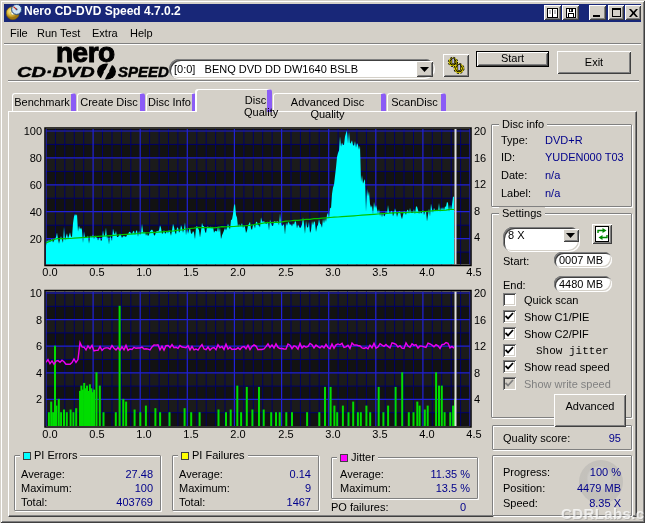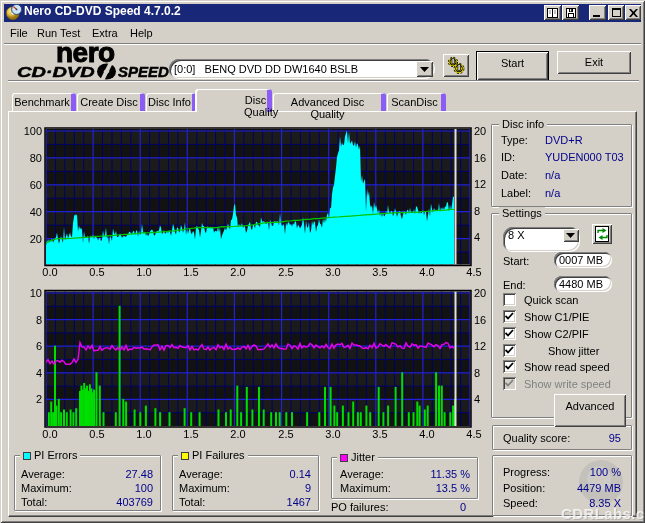--- a/index.html
+++ b/index.html
@@ -129,21 +129,21 @@
   <g stroke="#000" stroke-width="1" fill="#ffee00">
    <circle cx="7" cy="6" r="4.6" stroke-dasharray="2 1.6"></circle>
    <circle cx="7" cy="6" r="3.1"></circle>
    <circle cx="13" cy="12.5" r="5" stroke-dasharray="2.2 1.7"></circle>
    <circle cx="13" cy="12.5" r="3.4"></circle>
   </g>
   <rect x="5.9" y="2.2" width="2.4" height="5.6" fill="#c0c0d8" stroke="#000" stroke-width="0.7"></rect>
   <rect x="11.8" y="8.4" width="2.6" height="6" fill="#c0c0d8" stroke="#000" stroke-width="0.7"></rect>
  </svg>
 </div>
-<div class="defaultbtn abs" style="left:476px;top:51px;width:73px;height:30px;text-align:center;padding-top:5px;">Start</div>
+<div class="defaultbtn abs" style="left:476px;top:51px;width:73px;height:16px;text-align:center;">Start</div>
 <div class="raised abs" style="left:557px;top:51px;width:74px;height:23px;text-align:center;padding-top:5px;">Exit</div>
 <div class="hr1" style="top:80px;left:8px;right:6px;"></div>
 
 <div class="tab" style="left:12px;width:64px;">Benchmark</div>
 <div class="tab" style="left:77px;width:68px;">Create Disc</div>
 <div class="tab" style="left:146px;width:51px;">Disc Info</div>
 <div class="tab active" style="left:196px;width:76px;padding-left:47px;">Disc Quality</div>
 <div class="tab" style="left:273px;width:113px;">Advanced Disc Quality</div>
 <div class="tab" style="left:387px;width:59px;">ScanDisc</div>
 <div class="panel"></div>
@@ -464,21 +464,21 @@
     <svg width="9" height="9" viewBox="0 0 9 9" style="position:absolute;left:2px;top:2px">
       <path d="M0.5,4 L3,6.5 L8,1" stroke="#000" stroke-width="1.8" fill="none"></path>
     </svg>
   </div>
 <div class="row z5" style="left:524px;top:328px;">Show C2/PIF</div>
 <div class="cb z5" style="left:503px;top:344px;">
     <svg width="9" height="9" viewBox="0 0 9 9" style="position:absolute;left:2px;top:2px">
       <path d="M0.5,4 L3,6.5 L8,1" stroke="#000" stroke-width="1.8" fill="none"></path>
     </svg>
   </div>
-<div class="row z5" style="left:548px;top:345px;">Show jitter</div>
+<div class="row z5" style="left:536px;top:345px;font-family:Liberation Mono, monospace;">Show jitter</div>
 <div class="cb z5" style="left:503px;top:360px;">
     <svg width="9" height="9" viewBox="0 0 9 9" style="position:absolute;left:2px;top:2px">
       <path d="M0.5,4 L3,6.5 L8,1" stroke="#000" stroke-width="1.8" fill="none"></path>
     </svg>
   </div>
 <div class="row z5" style="left:524px;top:361px;">Show read speed</div>
 <div class="cb z5" style="left:503px;top:377px;background:#d4d0c8;">
     <svg width="9" height="9" viewBox="0 0 9 9" style="position:absolute;left:2px;top:2px">
       <path d="M0.5,4 L3,6.5 L8,1" stroke="#808080" stroke-width="1.8" fill="none"></path>
     </svg>

